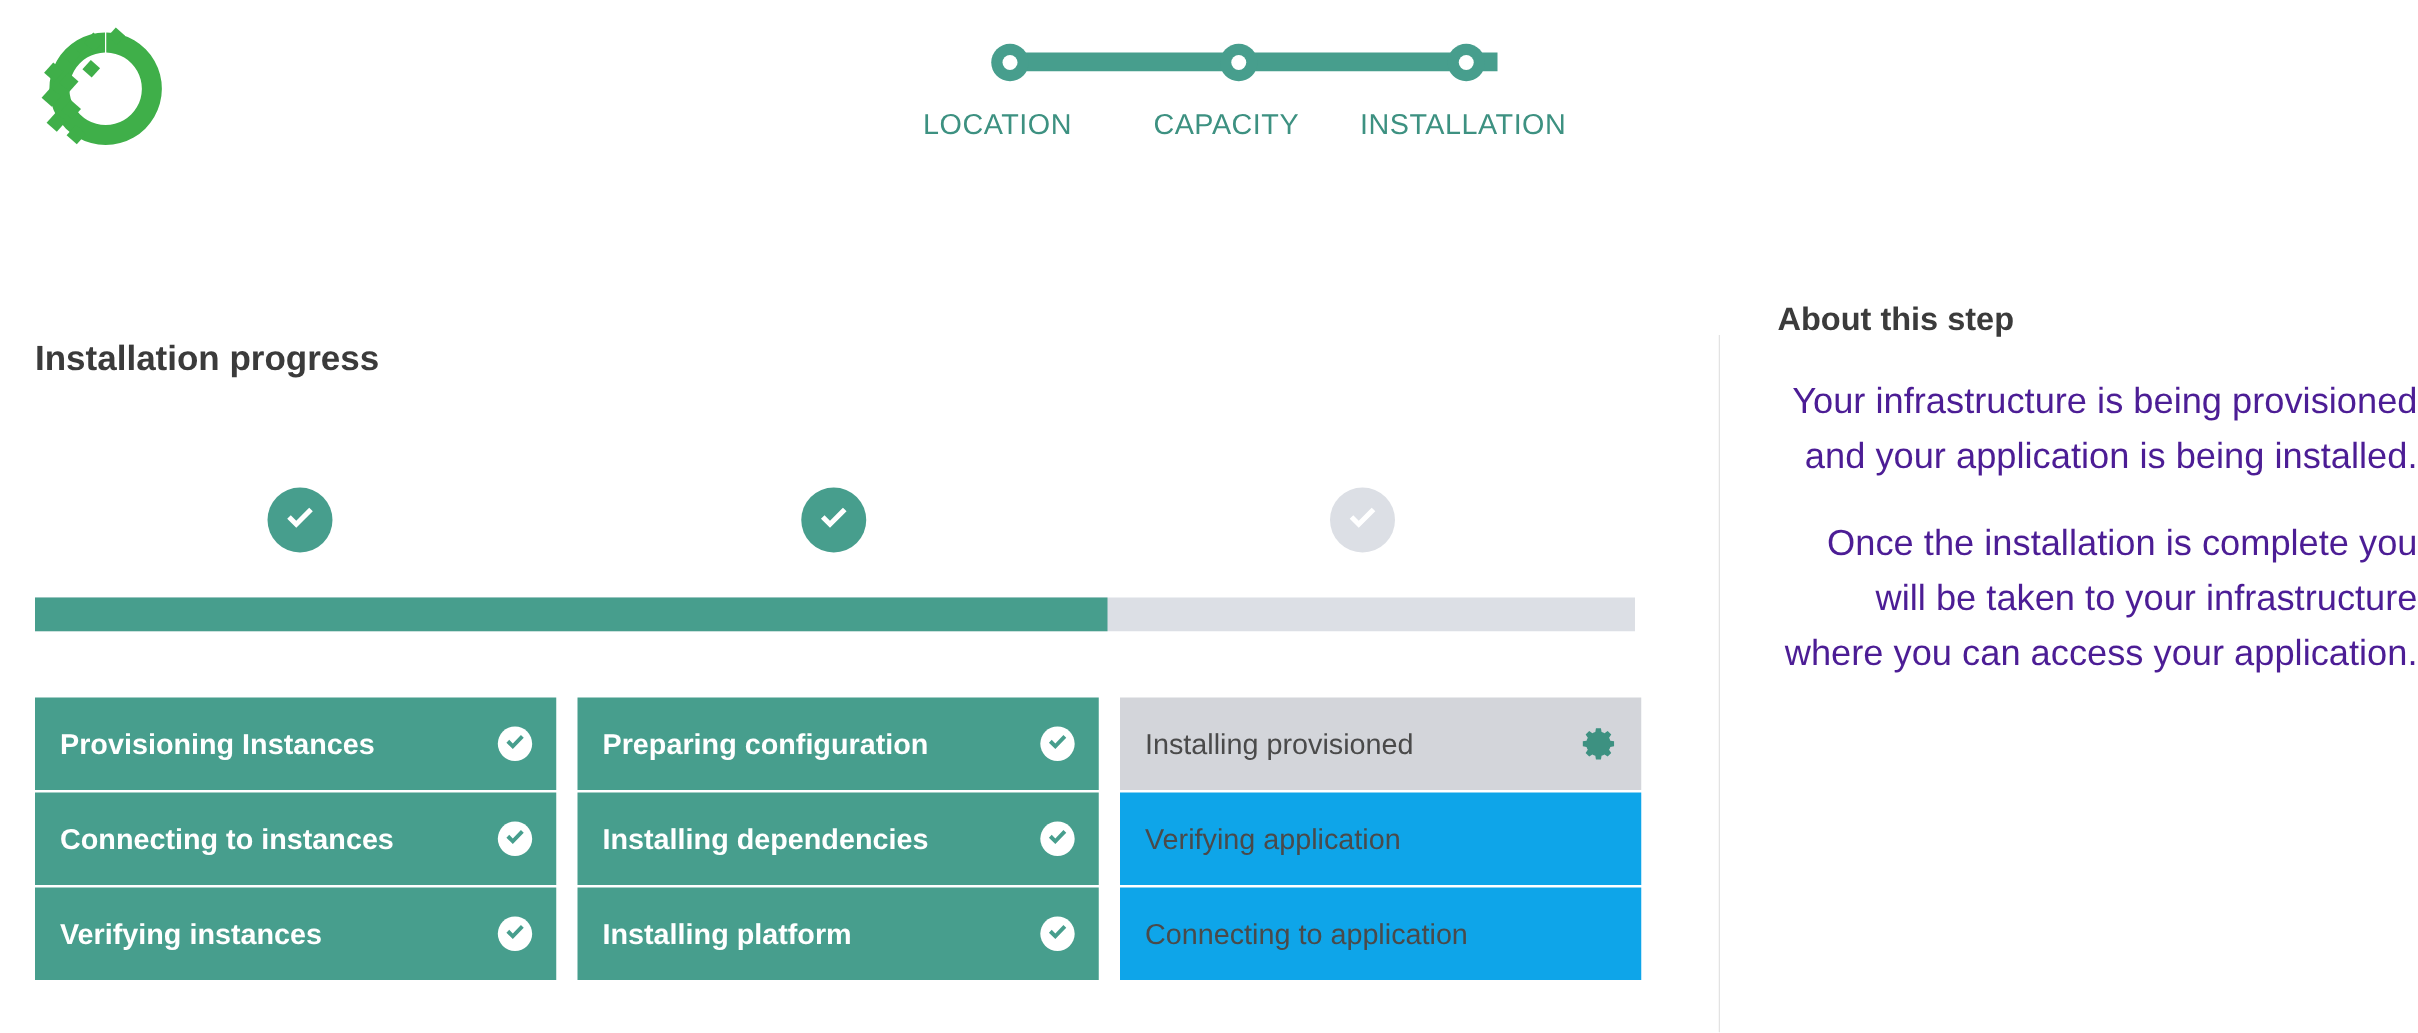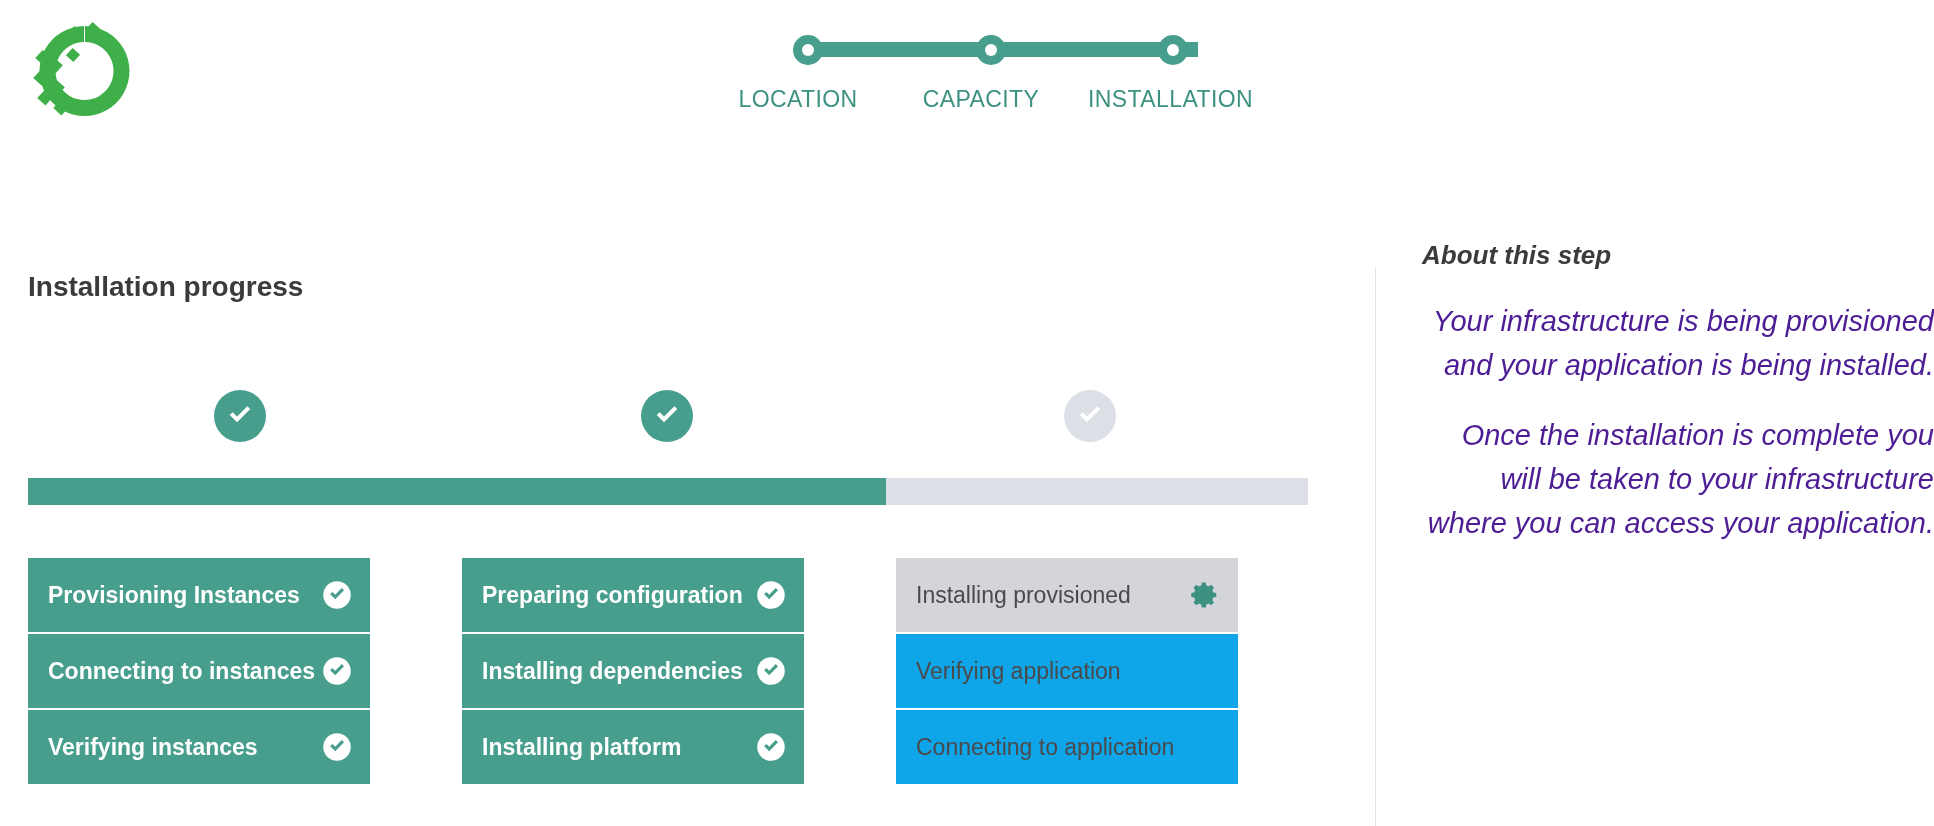--- a/index.html
+++ b/index.html
@@ -43,39 +43,39 @@
   .phase-circle.c1 { left: 641px; }
   .phase-circle.c2 { left: 1064px; }
   .phase-circle svg { width: 30px; height: 30px; display: block; }
 
   
   .progress-track { position: absolute; left: 28px; top: 478px; width: 1280px; height: 27px; background: #dcdfe5; }
   .progress-fill { position: absolute; left: 0; top: 0; height: 27px; background: #479e8d; }
 
   
   .columns { position: absolute; left: 28px; top: 558px; width: 1280px; height: 230px; }
-  .col { position: absolute; top: 0; width: 342px; }
+  .col { position: absolute; top: 0; width: 417px; }
   .col.c0 { left: 0px; }
   .col.c1 { left: 434px; }
   .col.c2 { left: 868px; }
   .task {
     display: flex; align-items: center; justify-content: space-between;
     height: 74px; padding: 0 18px 0 20px; margin-bottom: 2px;
     font-size: 23px;
   }
   .task.done { background: #479e8d; color: #ffffff; font-weight: bold; }
   .task.queued { background: #0ea5e9; color: #4a4a4a; font-weight: normal; }
   .task.active { background: #d3d5da; color: #4a4a4a; font-weight: normal; }
   .task .label { white-space: nowrap; }
   .task .mark { flex: 0 0 auto; width: 30px; height: 30px; display: flex; align-items: center; justify-content: center; }
   .task .mark svg { width: 30px; height: 30px; display: block; }
 
   
   .divider { position: absolute; left: 1375px; top: 268px; width: 1px; height: 558px; background: #e3e3e3; }
-  .aside { position: absolute; left: 1422px; top: 240px; width: 512px; font-style: italic; }
+  .aside { position: absolute; left: 1422px; top: 240px; width: 512px; }
   .aside h2 { font-size: 26px; font-weight: bold; color: #3b3b3b; margin-bottom: 28px; }
   .aside p { font-size: 29px; line-height: 1.52; color: #4c1d95; margin-bottom: 26px; text-align: right; }
 </style>
 </head>
 <body>
 
 <div id="root">
 
   <div class="logo">
     <svg viewBox="0 0 118 110" width="118" height="110" aria-hidden="true">

